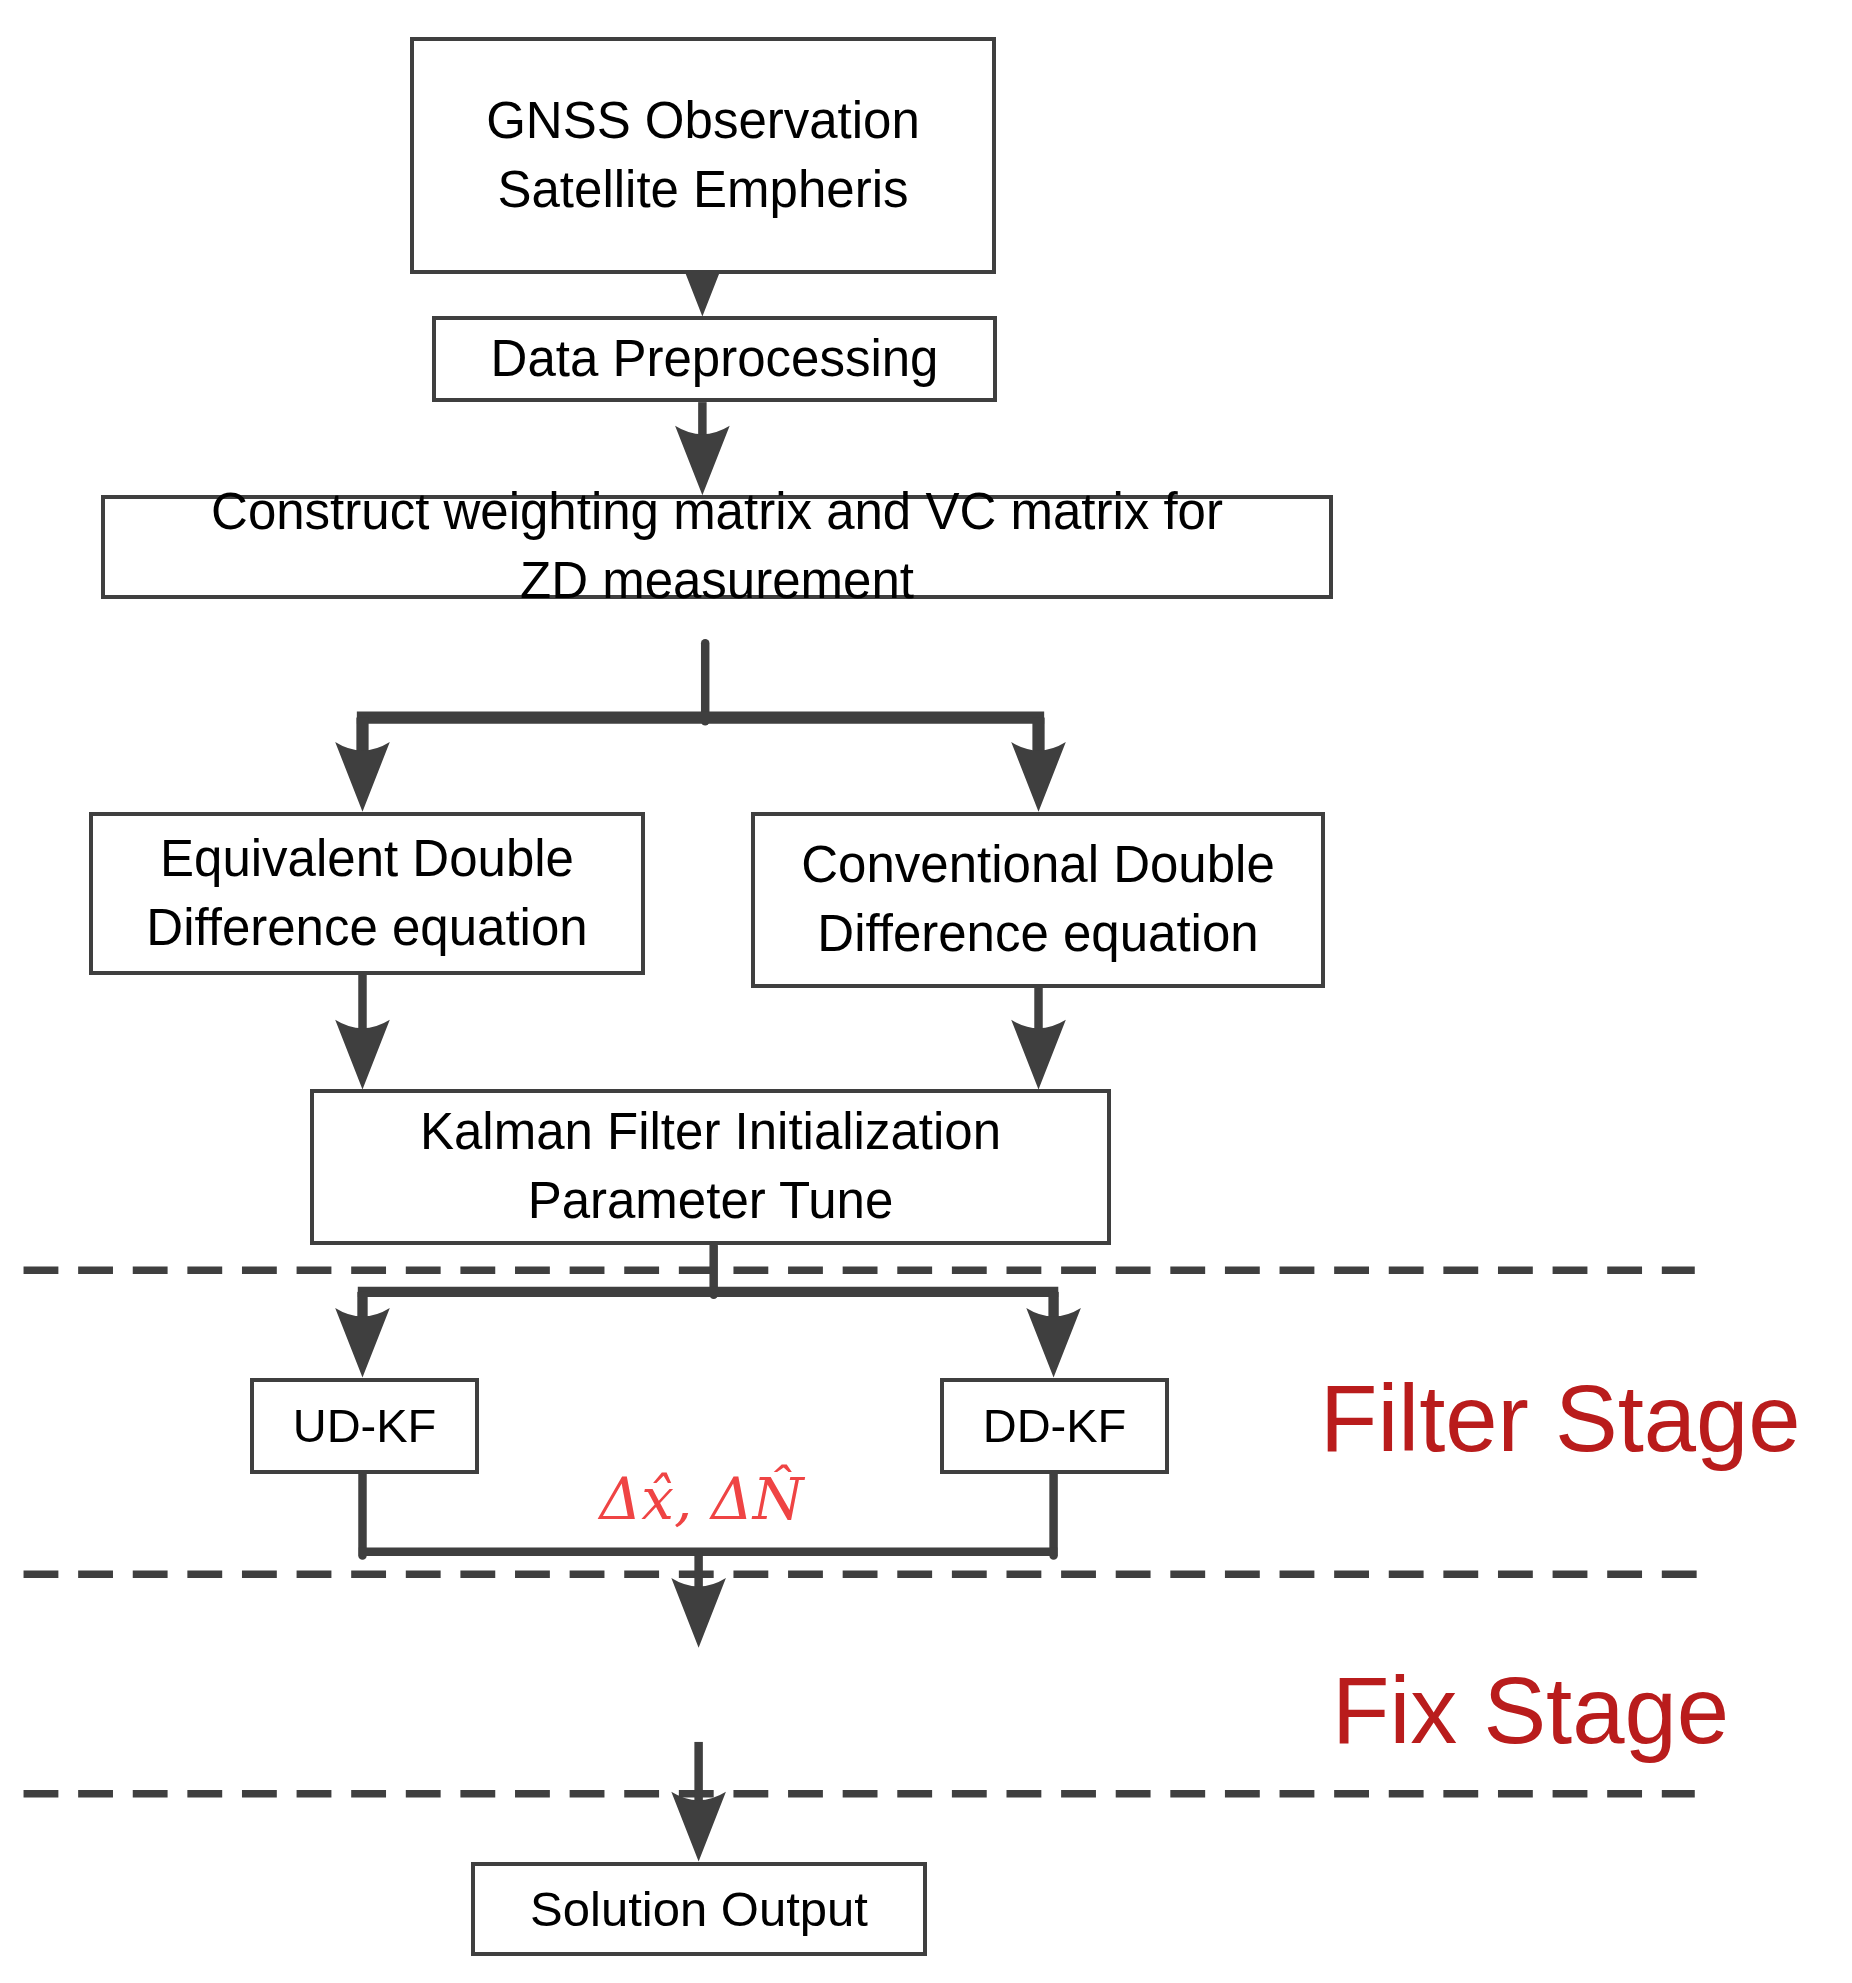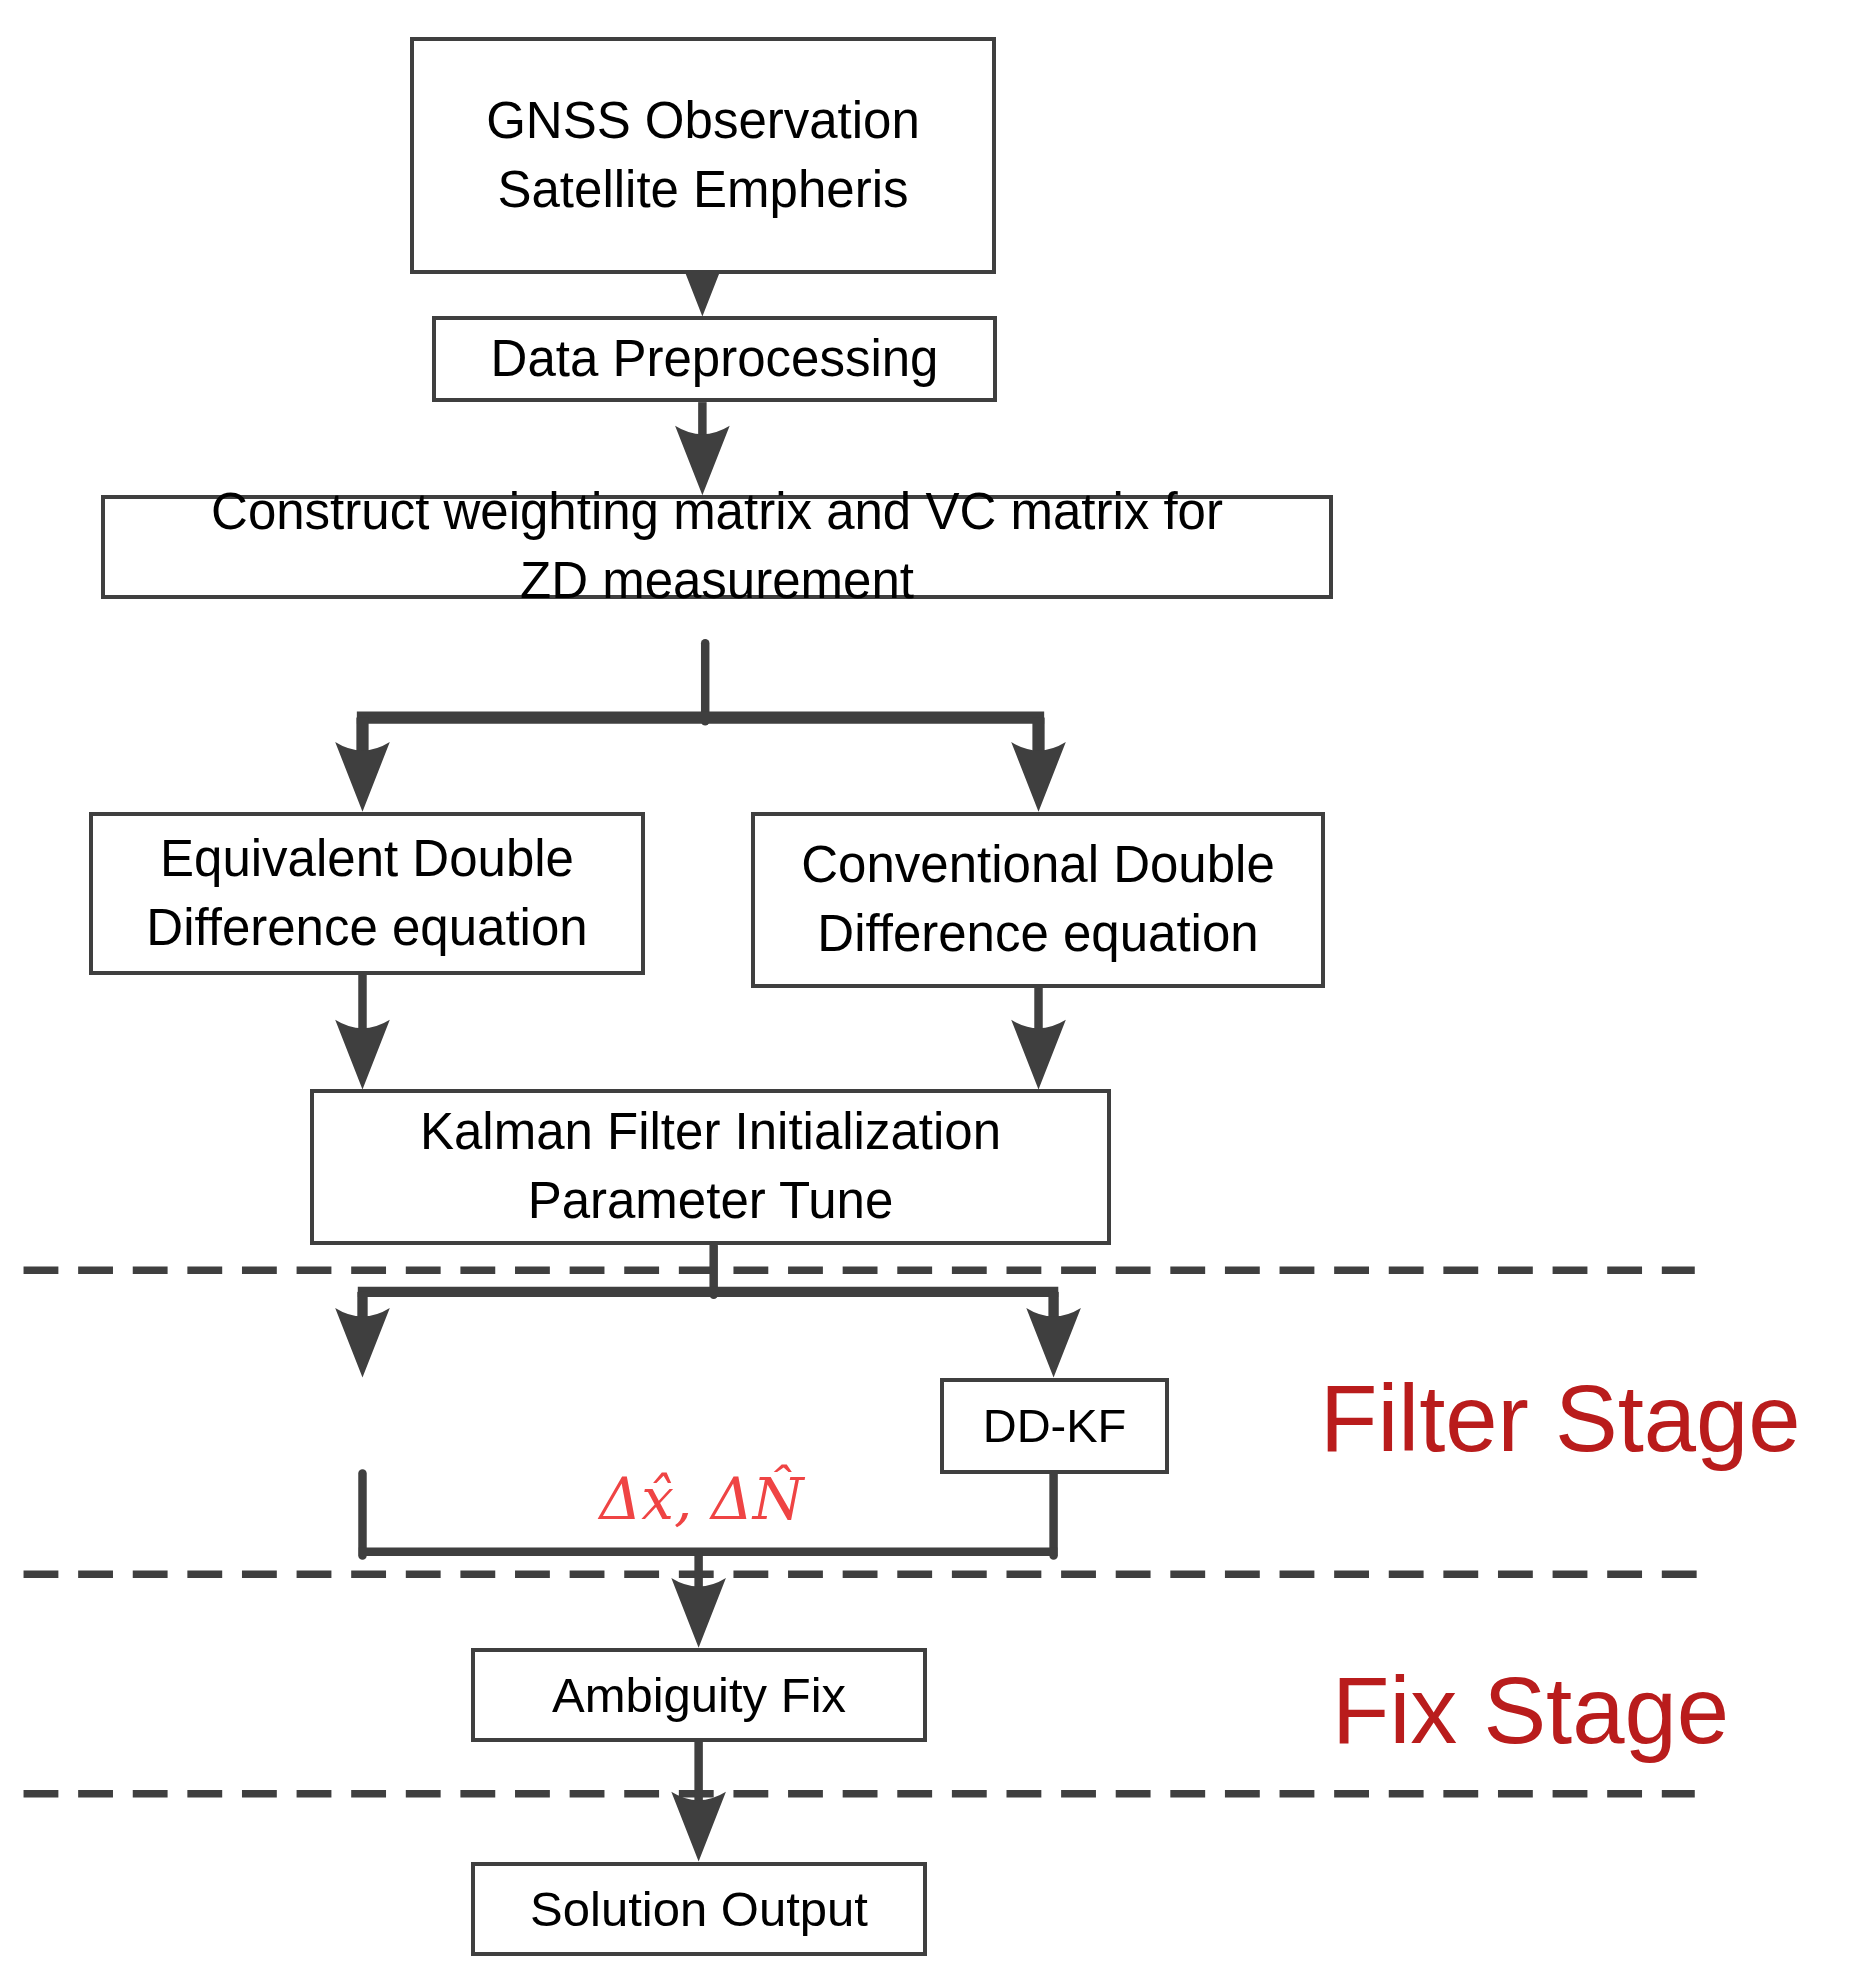--- a/index.html
+++ b/index.html
@@ -141,28 +141,28 @@
   <div class="node" style="left:751px; top:812px; width:574px; height:176px;">
     <span class="node-label">Conventional Double
 Difference equation</span>
   </div>
 
   <div class="node" style="left:310px; top:1089px; width:801px; height:156px;">
     <span class="node-label">Kalman Filter Initialization
 Parameter Tune</span>
   </div>
 
+  <div class="node" style="left:250px; top:1378px; width:229px; height:96px;">
+    <span class="node-label small">UD-KF</span>
+  </div>
 
   <div class="node" style="left:940px; top:1378px; width:229px; height:96px;">
     <span class="node-label small">DD-KF</span>
   </div>
 
-  <div class="node" style="left:471px; top:1648px; width:456px; height:94px;">
-    <span class="node-label mid">Ambiguity Fix</span>
-  </div>
 
   <div class="node" style="left:471px; top:1862px; width:456px; height:94px;">
     <span class="node-label mid">Solution Output</span>
   </div>
 
   <div class="math-label">Δx̂, ΔN̂</div>
 
   <div class="stage-label" style="left:1320px; top:1367px;">Filter Stage</div>
 
   <div class="stage-label" style="left:1332px; top:1659px;">Fix Stage</div>

